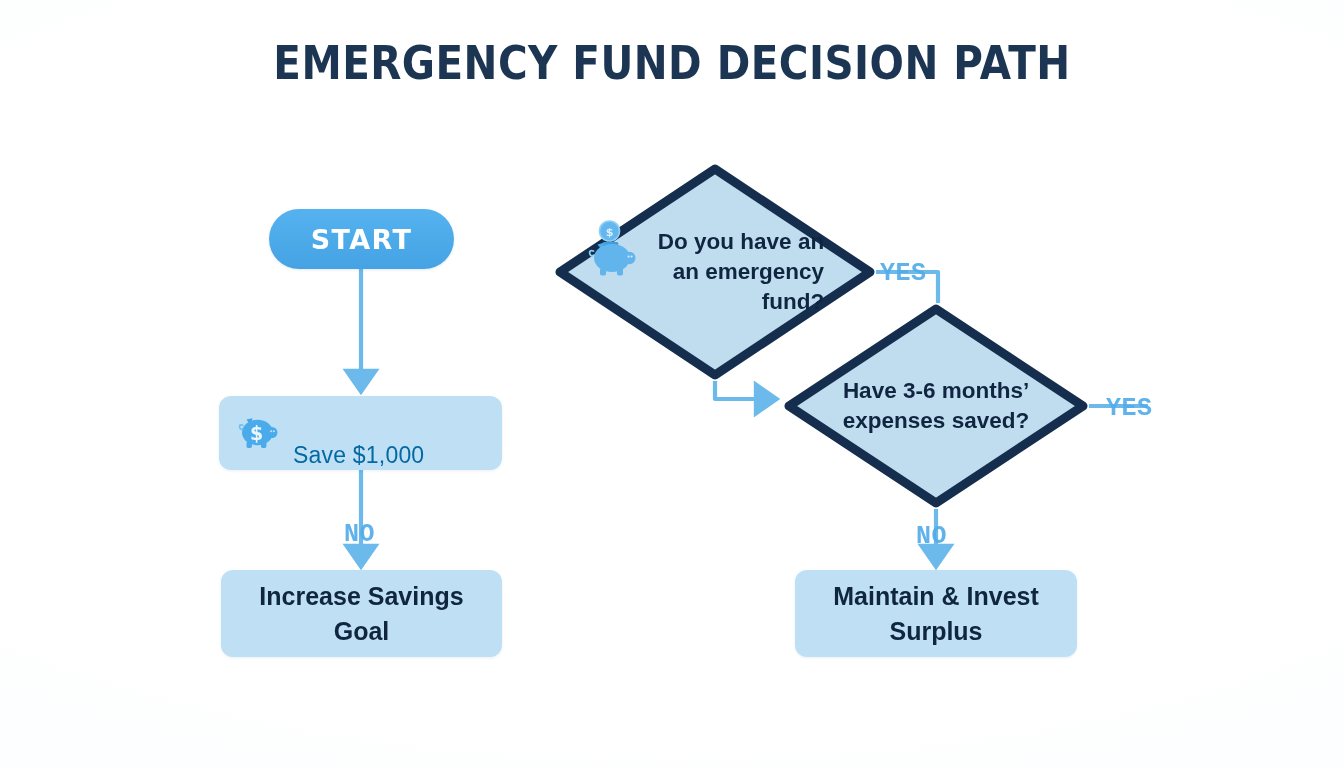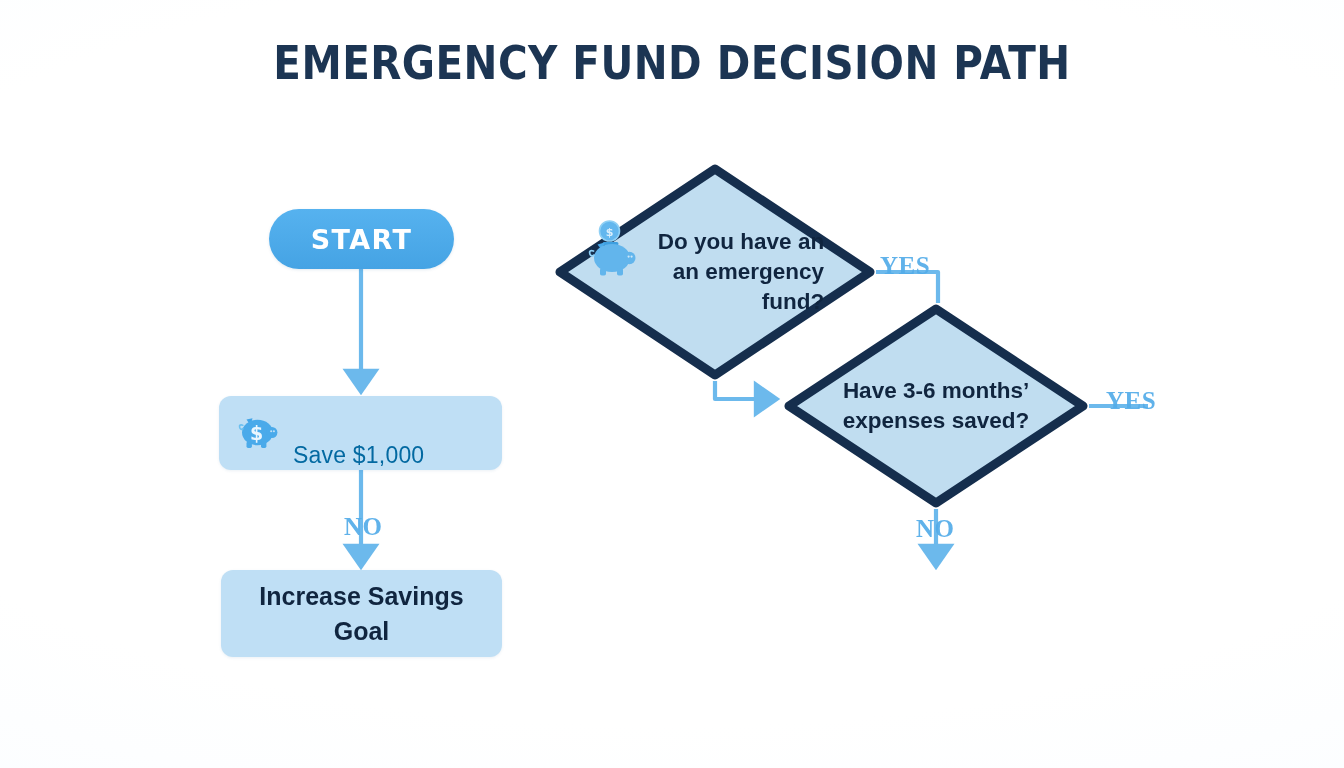--- a/index.html
+++ b/index.html
@@ -142,25 +142,26 @@
     padding-left: 52px;
     box-sizing: border-box;
   }
   #dia-months { left: 783px; top: 303px; width: 306px; height: 206px; }
   #dia-months .diamond-text { font-size: 22.5px; }
 
   
   .edge-label {
     position: absolute;
     color: #53ace9;
-    font-family: Liberation Serif, serif;
+    font-family: Liberation Mono, monospace;
     font-weight: bold;
     font-size: 25px;
     letter-spacing: 0.5px;
     opacity: 0.92;
+    margin-top: 7px;
   }
   #lbl-yes-1 { left: 880px; top: 252px; }
   #lbl-yes-2 { left: 1106px; top: 387px; }
   #lbl-no-1  { left: 344px;  top: 513px; }
   #lbl-no-2  { left: 916px;  top: 515px; }
 
   
   .piggy { position: relative; flex: none; }
 </style>
 </head>
@@ -267,19 +268,23 @@
     </svg>
     <div class="diamond-text">Have 3-6 months’
 expenses saved?</div>
   </div>
 
   <div class="node proc-box" id="box-increase">
     <span class="label">Increase Savings
 Goal</span>
   </div>
 
+  <div class="node proc-box" id="box-maintain">
+    <span class="label">Maintain &amp; Invest
+Surplus</span>
+  </div>
 
   <div class="edge-label" id="lbl-yes-1">YES</div>
   <div class="edge-label" id="lbl-yes-2">YES</div>
   <div class="edge-label" id="lbl-no-1">NO</div>
   <div class="edge-label" id="lbl-no-2">NO</div>
 
 </div>
 
 </body></html>

